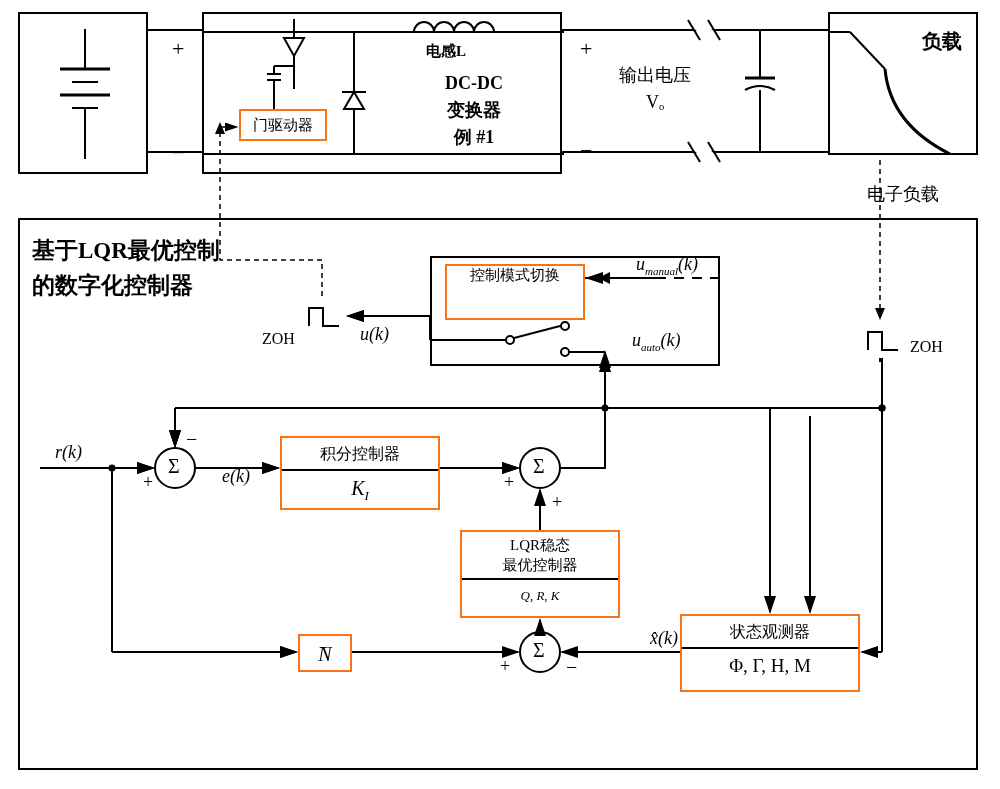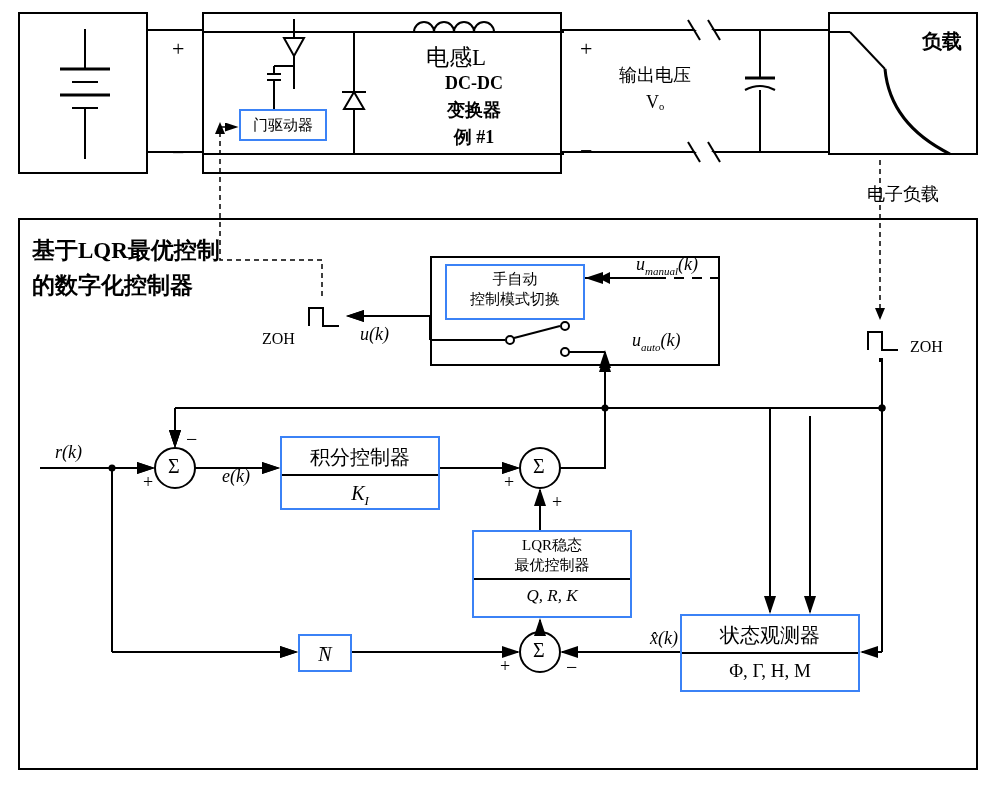--- a/index.html
+++ b/index.html
@@ -8,22 +8,22 @@
     width: 1000px; height: 789px;
     font-family: "Times New Roman", "SimSun", serif;
     background: #fff;
     position: relative;
   }
   .bwrap { position: absolute; border: 2px solid #000; background: #fff; }
   .label { position: absolute; font-size: 18px; }
   .clabel { position: absolute; font-size: 18px; text-align: center; }
   .ital { font-family: "Times New Roman", serif; font-style: italic; }
   .sub { font-size: 11px; font-style: italic; vertical-align: sub; }
-  .box { position: absolute; border: 2px solid #3b82f6; background: #fff; text-align: center; }
-  .boxt { font-size: 20px; line-height: 1.3; }
+  .box { position: absolute; border: 2px solid #f97316; background: #fff; text-align: center; }
+  .boxt { font-size: 16px; line-height: 1.3; }
   svg { position: absolute; top: 0; left: 0; }
   .sig { position: absolute; font-size: 18px; }
 </style>
 </head>
 <body>
 
 <div class="bwrap" style="left:18px; top:12px; width:130px; height:162px;">
   <svg width="130" height="162">
     <line x1="65" y1="15" x2="65" y2="55" stroke="#000" stroke-width="2"></line>
     <line x1="40" y1="55" x2="90" y2="55" stroke="#000" stroke-width="3"></line>
@@ -62,21 +62,21 @@
 
     <path d="M 210 18 a 10 10 0 0 1 20 0 a 10 10 0 0 1 20 0 a 10 10 0 0 1 20 0 a 10 10 0 0 1 20 0" fill="none" stroke="#000" stroke-width="2"></path>
 
     <line x1="0" y1="140" x2="360" y2="140" stroke="#000" stroke-width="2"></line>
 
   </svg>
 
   <div class="box" style="left:35px; top:95px; width:88px; height:32px;">
     <div class="boxt" style="padding-top:5px; font-size:15px;">门驱动器</div>
   </div>
-  <div class="label" style="left:222px; top:28px; font-size:23px;">电感L</div>
+  <div class="label" style="left:222px; top:28px; font-size:15px;font-weight:bold;">电感L</div>
   <div class="clabel" style="left:200px; top:56px; width:140px; font-weight:bold; line-height:1.5;">
     <span>DC-DC</span><br>
     <span>变换器</span><br>
     <span>例 #1</span>
   </div>
 </div>
 
 <svg width="1000" height="789" style="pointer-events:none;">
 
   <line x1="148" y1="30" x2="202" y2="30" stroke="#000" stroke-width="2"></line>
@@ -128,21 +128,20 @@
 
 <div class="box" style="left:303px; top:296px; width:42px; height:38px; border:none;">
   <svg width="42" height="38">
     <path d="M 6 30 L 6 12 L 20 12 L 20 30 L 36 30" fill="none" stroke="#000" stroke-width="2"></path>
   </svg>
 </div>
 <div class="label" style="left:262px; top:330px; font-size:16px;">ZOH</div>
 
 <div class="bwrap" style="left:430px; top:256px; width:290px; height:110px;"></div>
 <div class="box" style="left:445px; top:264px; width:140px; height:56px;">
-  <div class="boxt" style="padding-top:4px; font-size:15px;">手自动</div>
   <div class="boxt" style="font-size:15px;">控制模式切换</div>
 </div>
 
 <svg width="1000" height="789" style="pointer-events:none;">
   <line x1="445" y1="340" x2="505" y2="340" stroke="#000" stroke-width="2"></line>
   <circle cx="510" cy="340" r="4" fill="#fff" stroke="#000" stroke-width="2"></circle>
   <line x1="514" y1="338" x2="560" y2="326" stroke="#000" stroke-width="2"></line>
   <circle cx="565" cy="326" r="4" fill="#fff" stroke="#000" stroke-width="2"></circle>
   <circle cx="565" cy="352" r="4" fill="#fff" stroke="#000" stroke-width="2"></circle>
   <line x1="569" y1="352" x2="605" y2="352" stroke="#000" stroke-width="2"></line>
@@ -200,25 +199,25 @@
 <div class="label" style="left:500px; top:656px; font-size:18px;">+</div>
 <div class="label" style="left:566px; top:656px; font-size:20px;">−</div>
 
 <div class="box" style="left:280px; top:436px; width:160px; height:74px;">
   <div class="boxt" style="padding-top:6px;">积分控制器</div>
   <div style="border-top:2px solid #000; margin-top:4px; padding-top:6px;">
     <span class="ital" style="font-size:20px;">K<span class="sub" style="font-size:13px;">I</span></span>
   </div>
 </div>
 
-<div class="box" style="left:472px; top:530px; width:160px; height:88px;">
+<div class="box" style="left:460px; top:530px; width:160px; height:88px;">
   <div class="boxt" style="padding-top:4px; font-size:15px;">LQR稳态</div>
   <div class="boxt" style="font-size:15px;">最优控制器</div>
   <div style="border-top:2px solid #000; margin-top:3px; padding-top:6px;">
-    <span class="ital" style="font-size:17px;margin-top:44px;">Q, R, K</span>
+    <span class="ital" style="font-size:13px;margin-top:44px;">Q, R, K</span>
   </div>
 </div>
 
 <div class="box" style="left:710px; top:614px; width:200px; height:78px;">
   <div class="boxt" style="padding-top:6px;">状态观测器</div>
   <div style="border-top:2px solid #000; margin-top:4px; padding-top:6px;">
     <span style="font-size:19px; font-family:'Times New Roman',serif;">Φ, Γ, H, M</span>
   </div>
 </div>
 

